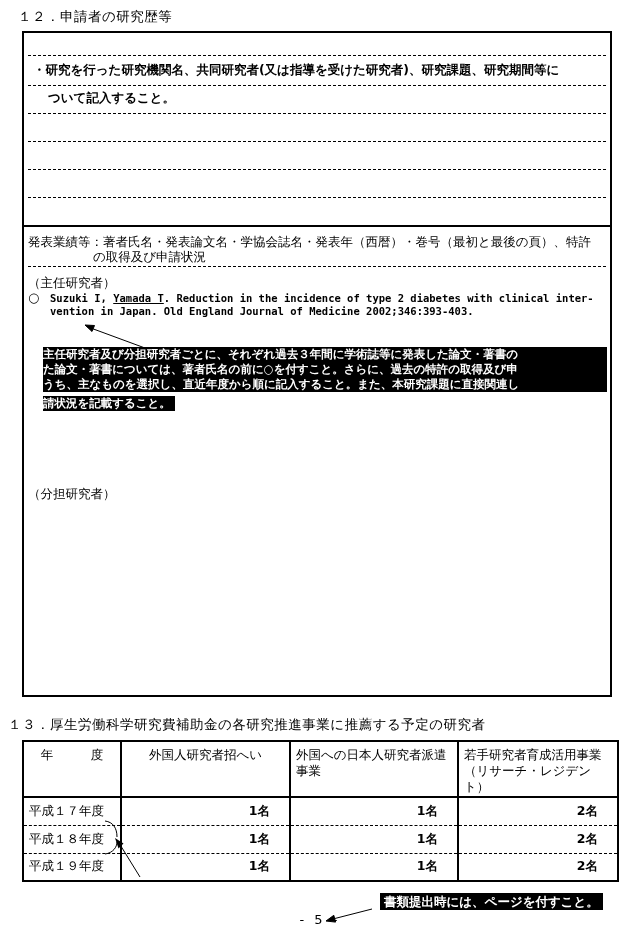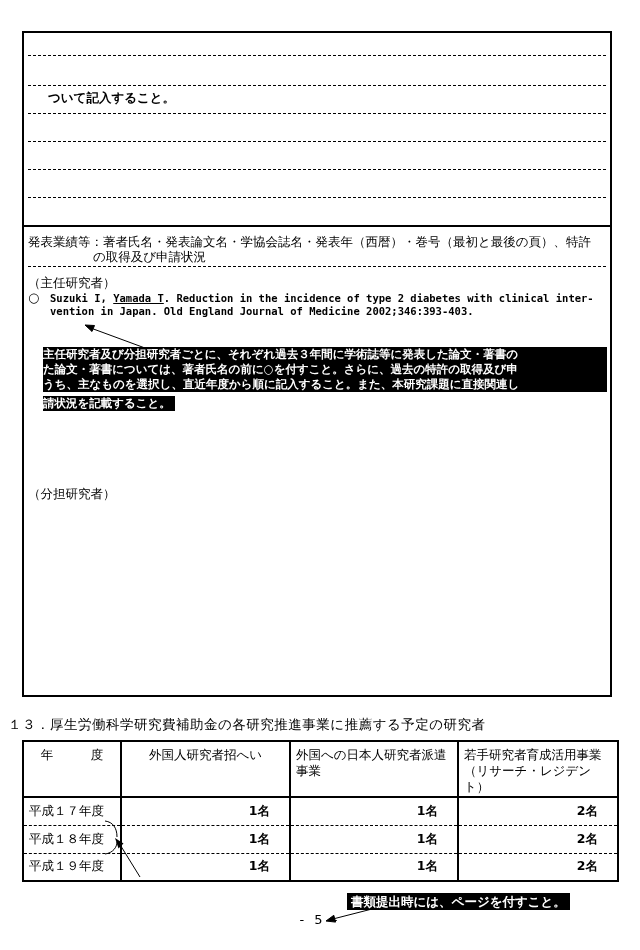--- a/index.html
+++ b/index.html
@@ -71,30 +71,32 @@
     left:0;top:912px;width:640px;text-align:center;
     font-size:13px;letter-spacing:3px;
   }
   svg.overlay{position:absolute;left:0;top:0;pointer-events:none;}
 </style>
 </head>
 <body>
 
 <div class="page">
 
+  <div class="abs sec-title" style="left:18px;top:8px;">１２．申請者の研究歴等</div>
 
   <div class="abs formbox">
 
     <div class="dash" style="top:22px;"></div>
     <div class="dash" style="top:52px;"></div>
     <div class="dash" style="top:80px;"></div>
     <div class="dash" style="top:108px;"></div>
     <div class="dash" style="top:136px;"></div>
     <div class="dash" style="top:164px;"></div>
 
+    <div class="abs note" style="left:9px;top:29px;">・研究を行った研究機関名、共同研究者(又は指導を受けた研究者)、研究課題、研究期間等に</div>
     <div class="abs note" style="left:24px;top:57px;">ついて記入すること。</div>
 
     <div class="divider" style="top:192px;"></div>
 
     <div class="abs pubhead" style="left:4px;top:201px;">発表業績等：著者氏名・発表論文名・学協会誌名・発表年（西暦）・巻号（最初と最後の頁）、特許</div>
     <div class="abs pubhead" style="left:69px;top:216px;">の取得及び申請状況</div>
 
     <div class="dash" style="top:233px;"></div>
 
     <div class="abs jp" style="left:4px;top:243px;">（主任研究者）</div>
@@ -146,21 +148,21 @@
     </tr>
     <tr class="trow">
       <td class="year">平成１９年度</td>
       <td class="num">1名</td>
       <td class="num">1名</td>
       <td class="num">2名</td>
     </tr>
   </tbody>
     </table>
 
-  <div class="abs blackbox" style="left:347px;top:893px;">書類提出時には、ページを付すこと。</div>
+  <div class="abs blackbox" style="left:380px;top:893px;">書類提出時には、ページを付すこと。</div>
 
   <div class="abs pagenum">- 5 -</div>
 
   <svg class="overlay" width="640" height="950" viewBox="0 0 640 950">
 
     <g stroke="#000" stroke-width="1" fill="#000">
       <line x1="145" y1="348" x2="88" y2="327" fill="none"></line>
       <polygon points="85,325 94.5,325.5 92,331.5"></polygon>
     </g>
 

